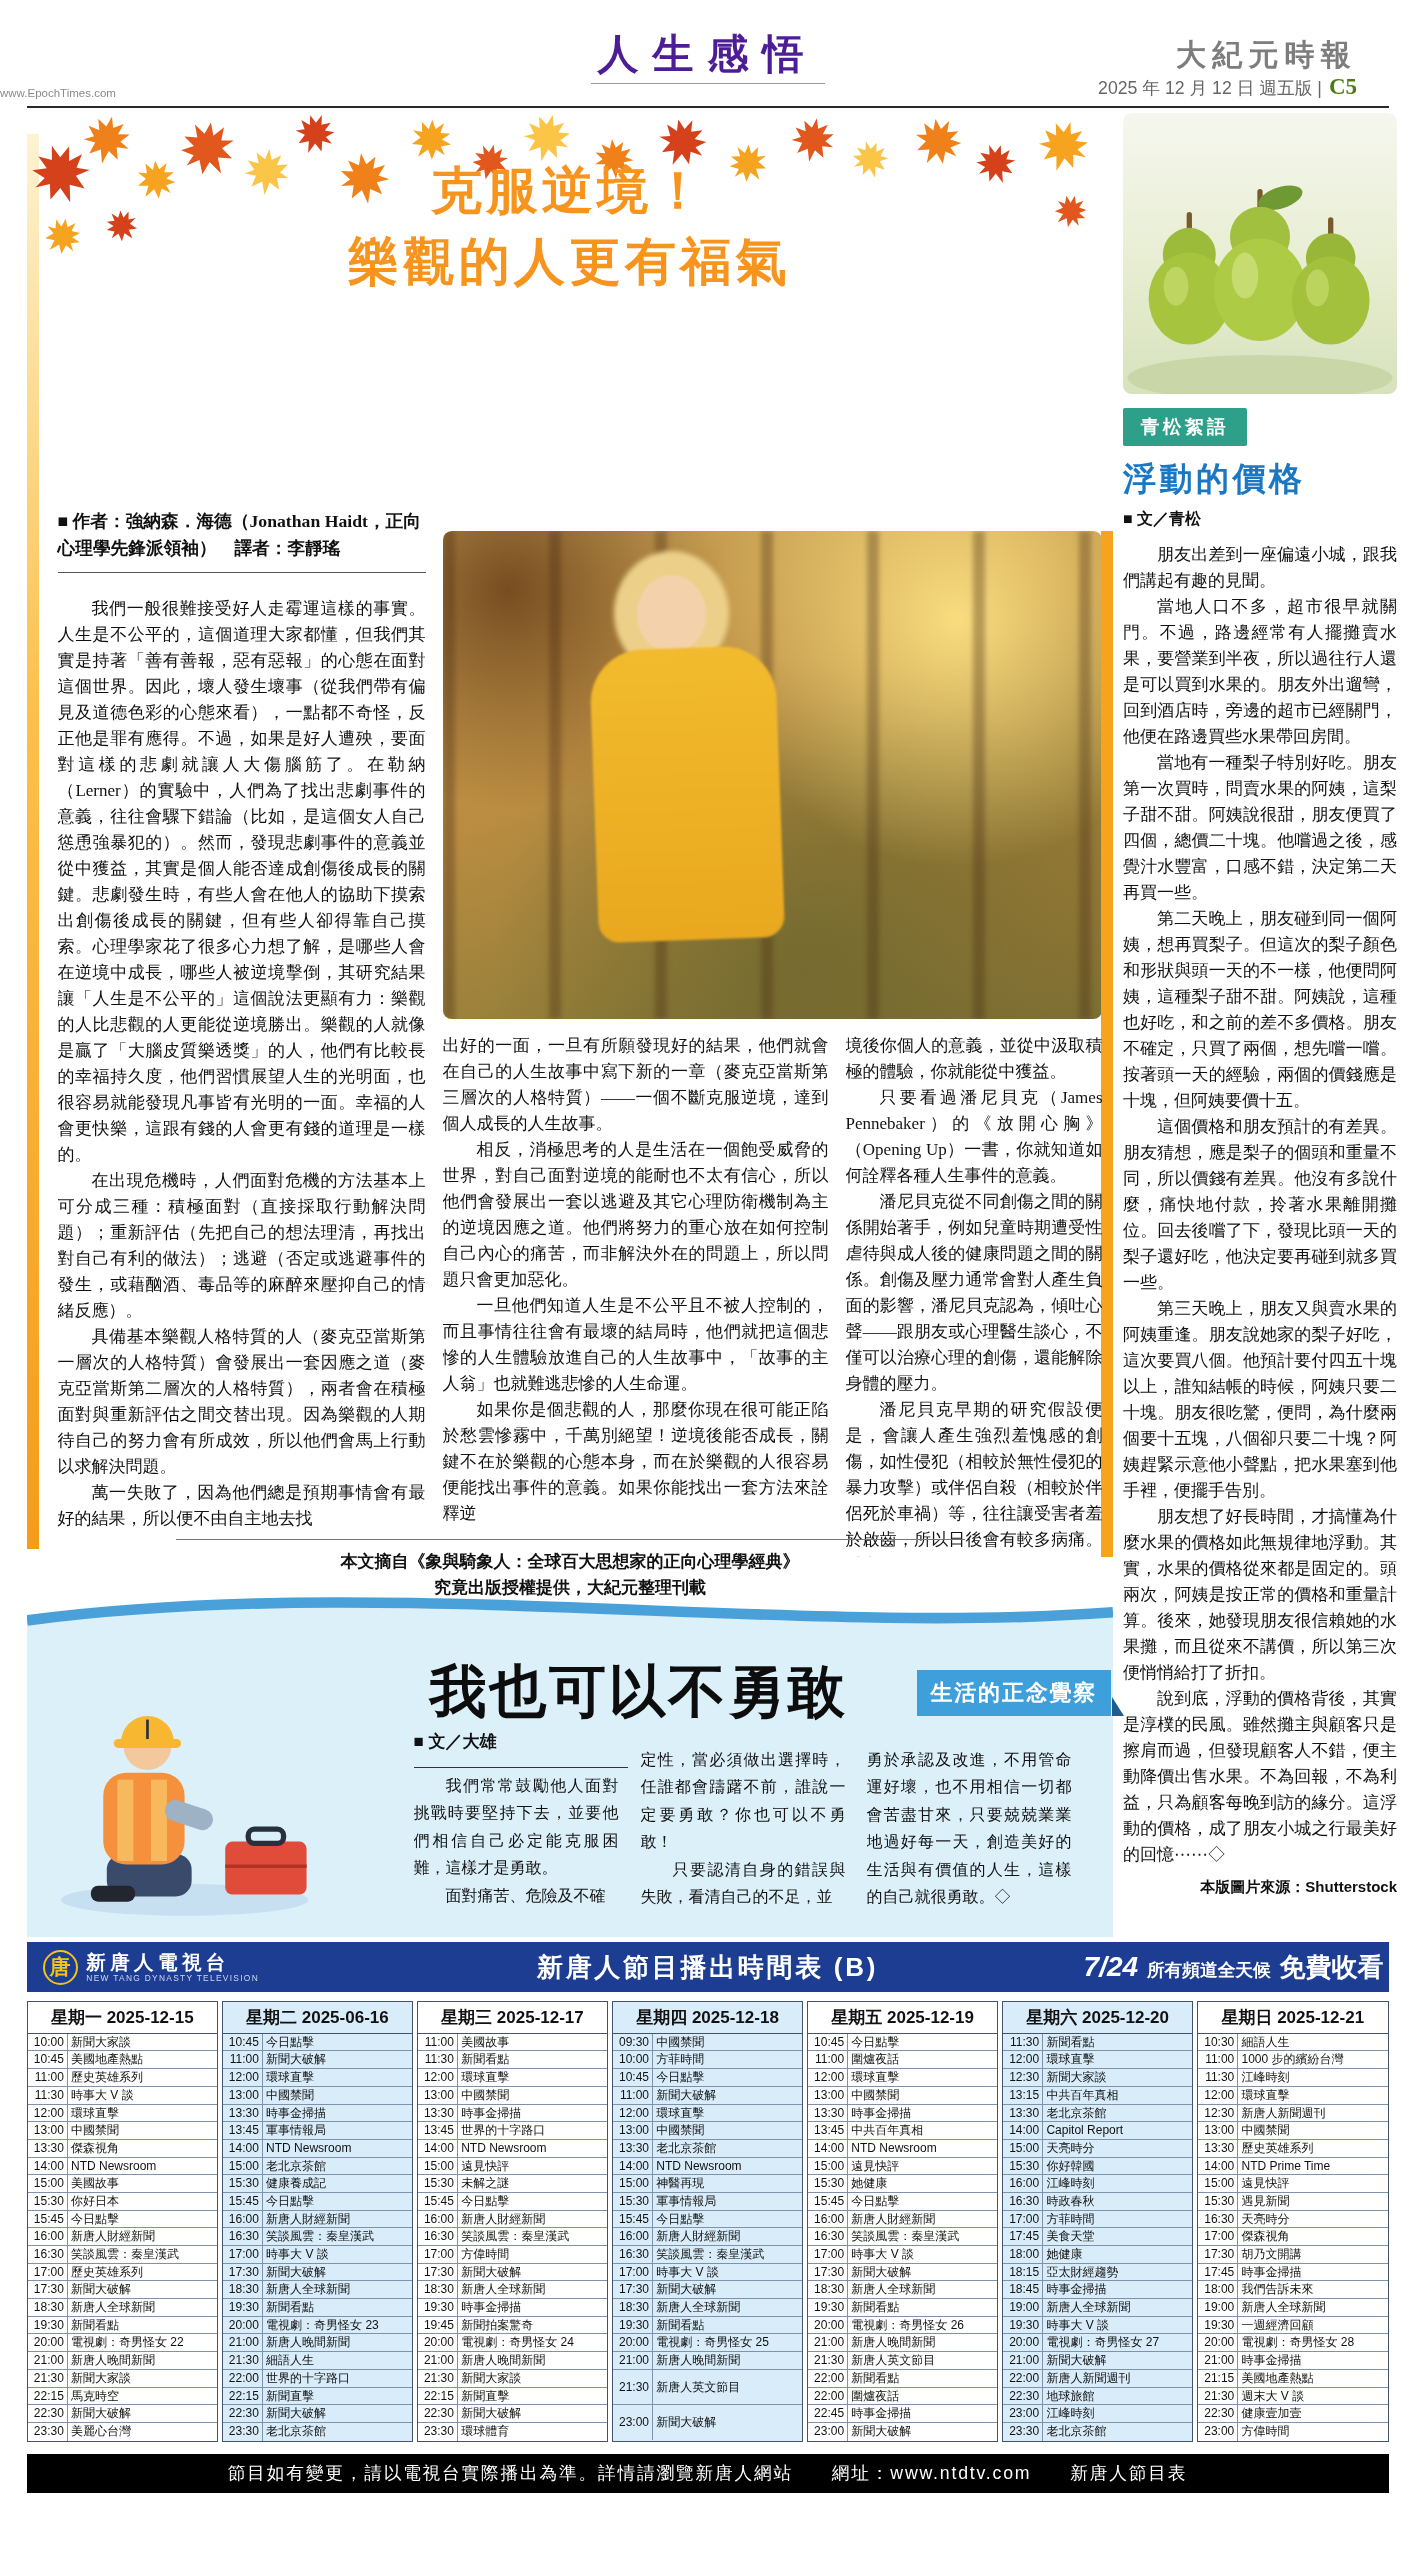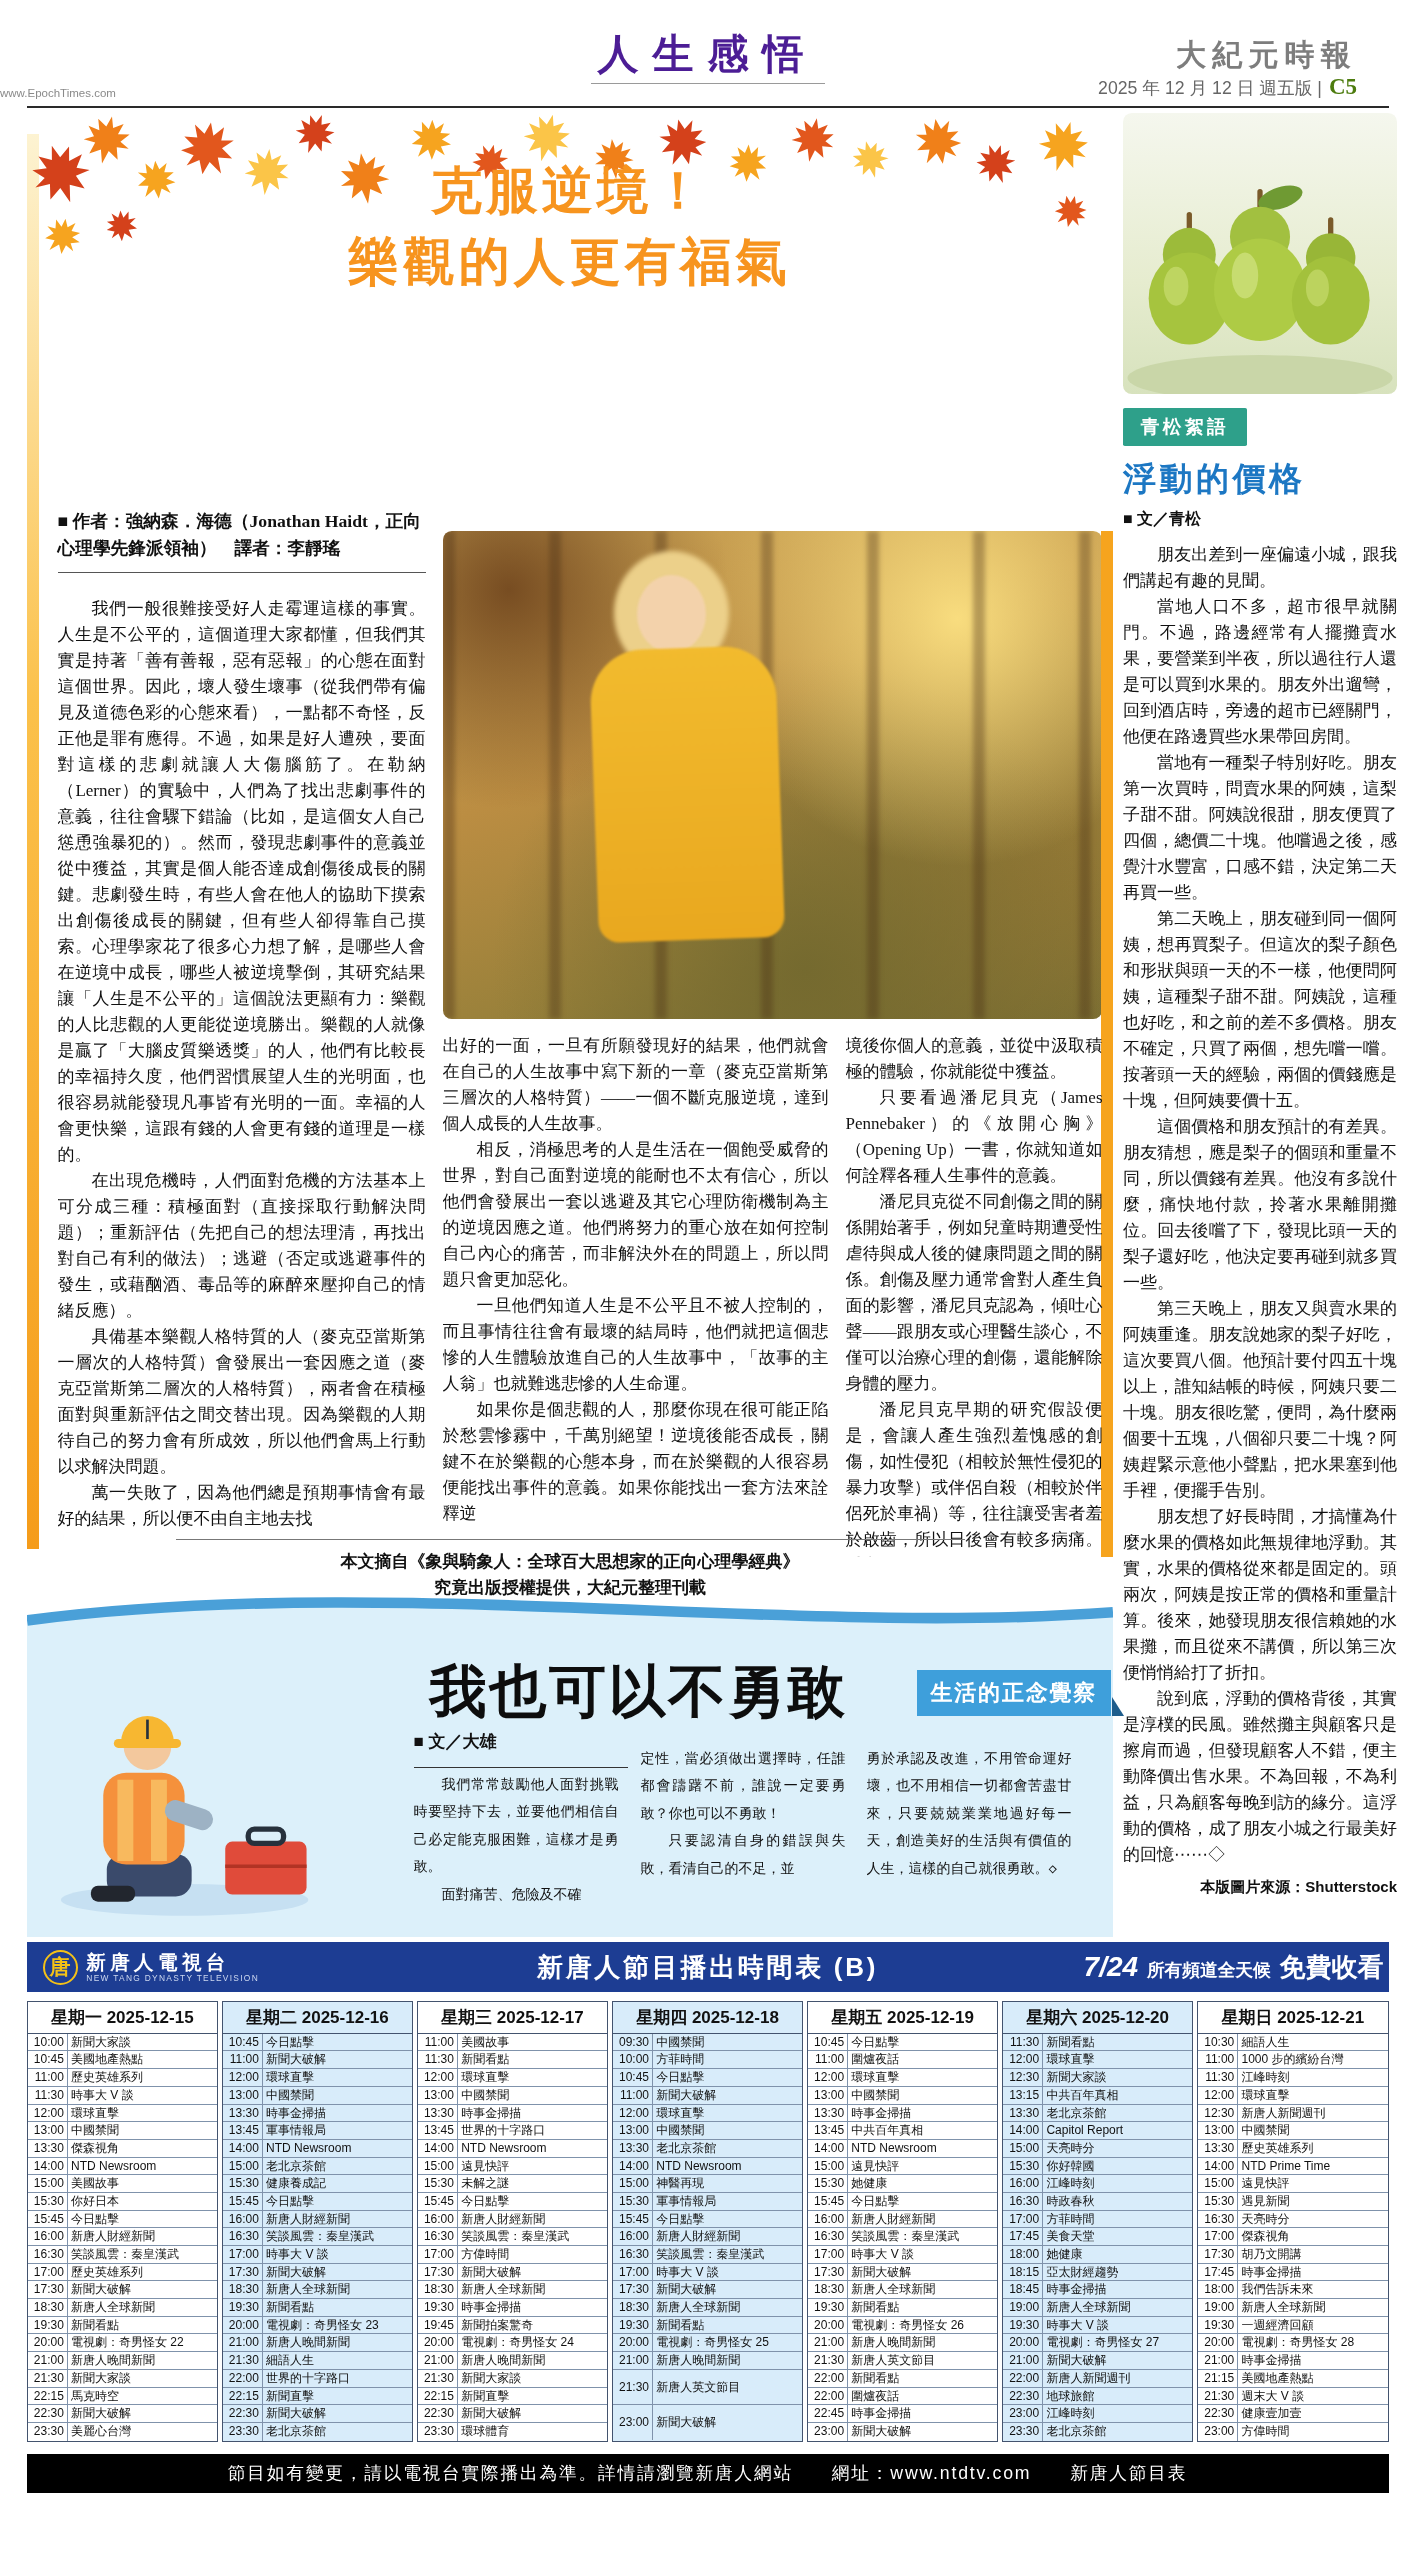--- a/index.html
+++ b/index.html
@@ -76,22 +76,22 @@
   .wave{position:absolute;top:0;left:0;width:100%;height:57px;}
   .worker{position:absolute;left:25px;top:85px;width:274px;height:257px;}
   .ba-title{position:absolute;left:403px;top:71px;font-size:57px;font-weight:900;letter-spacing:2.7px;
             color:#0d0d0d;font-family:"Liberation Sans",sans-serif;}
   .ba-badge{position:absolute;left:890px;top:87px;background:#3e9fdb;color:#fff;font-size:22px;
             font-weight:bold;padding:8px 14px;letter-spacing:1.8px;font-family:"Liberation Sans",sans-serif;}
   .ba-badge:after{content:"";position:absolute;right:-12.4px;bottom:0;border-style:solid;
                   border-width:19.5px 0 0 12.4px;border-color:transparent transparent transparent #1e5d8c;}
   .ba-byline{position:absolute;left:387px;top:147px;width:214px;font-size:17px;font-weight:bold;
              border-bottom:0.9px solid #333;padding-bottom:14px;font-family:"Liberation Sans",sans-serif;}
-  .ba-col{position:absolute;width:205px;font-size:14px;line-height:27.4px;text-align:justify;
-          overflow:hidden;font-family:Liberation Mono, monospace;}
+  .ba-col{position:absolute;width:205px;font-size:16px;line-height:27.4px;text-align:justify;
+          overflow:hidden;font-family:Liberation Sans, sans-serif;}
   .ba-c1{left:387px;top:189px;height:133px;}
   .ba-c2{left:614px;top:163px;height:159px;}
   .ba-c3{left:840px;top:163px;height:159px;}
 
   
   .tv-section{position:absolute;left:26.5px;top:1942px;width:1362px;height:588px;
               font-family:"Liberation Sans",sans-serif;}
   .tv-bar{height:50px;background:#1d3d93;display:flex;align-items:center;position:relative;color:#fff;}
   .tv-logo{display:flex;align-items:center;gap:8.8px;padding-left:16px;}
   .tv-logo-circle{width:35px;height:35px;border:2.7px solid #f3c117;border-radius:50%;
@@ -434,21 +434,21 @@
           <div class="tv-row" data-name="tv-program-row">
             <span class="tv-time" data-name="tv-program-time">22:30</span>
             <span class="tv-prog" data-name="tv-program-name">新聞大破解</span>
           </div>
           <div class="tv-row" data-name="tv-program-row">
             <span class="tv-time" data-name="tv-program-time">23:30</span>
             <span class="tv-prog" data-name="tv-program-name">美麗心台灣</span>
           </div>
         </div>
         <div class="tv-col alt" data-name="tv-day-column">
-          <div class="tv-day-head" data-name="tv-day-header">星期二 2025-12-16</div>
+          <div class="tv-day-head" data-name="tv-day-header">星期二 2025-06-16</div>
           <div class="tv-row" data-name="tv-program-row">
             <span class="tv-time" data-name="tv-program-time">10:45</span>
             <span class="tv-prog" data-name="tv-program-name">今日點擊</span>
           </div>
           <div class="tv-row" data-name="tv-program-row">
             <span class="tv-time" data-name="tv-program-time">11:00</span>
             <span class="tv-prog" data-name="tv-program-name">新聞大破解</span>
           </div>
           <div class="tv-row" data-name="tv-program-row">
             <span class="tv-time" data-name="tv-program-time">12:00</span>

